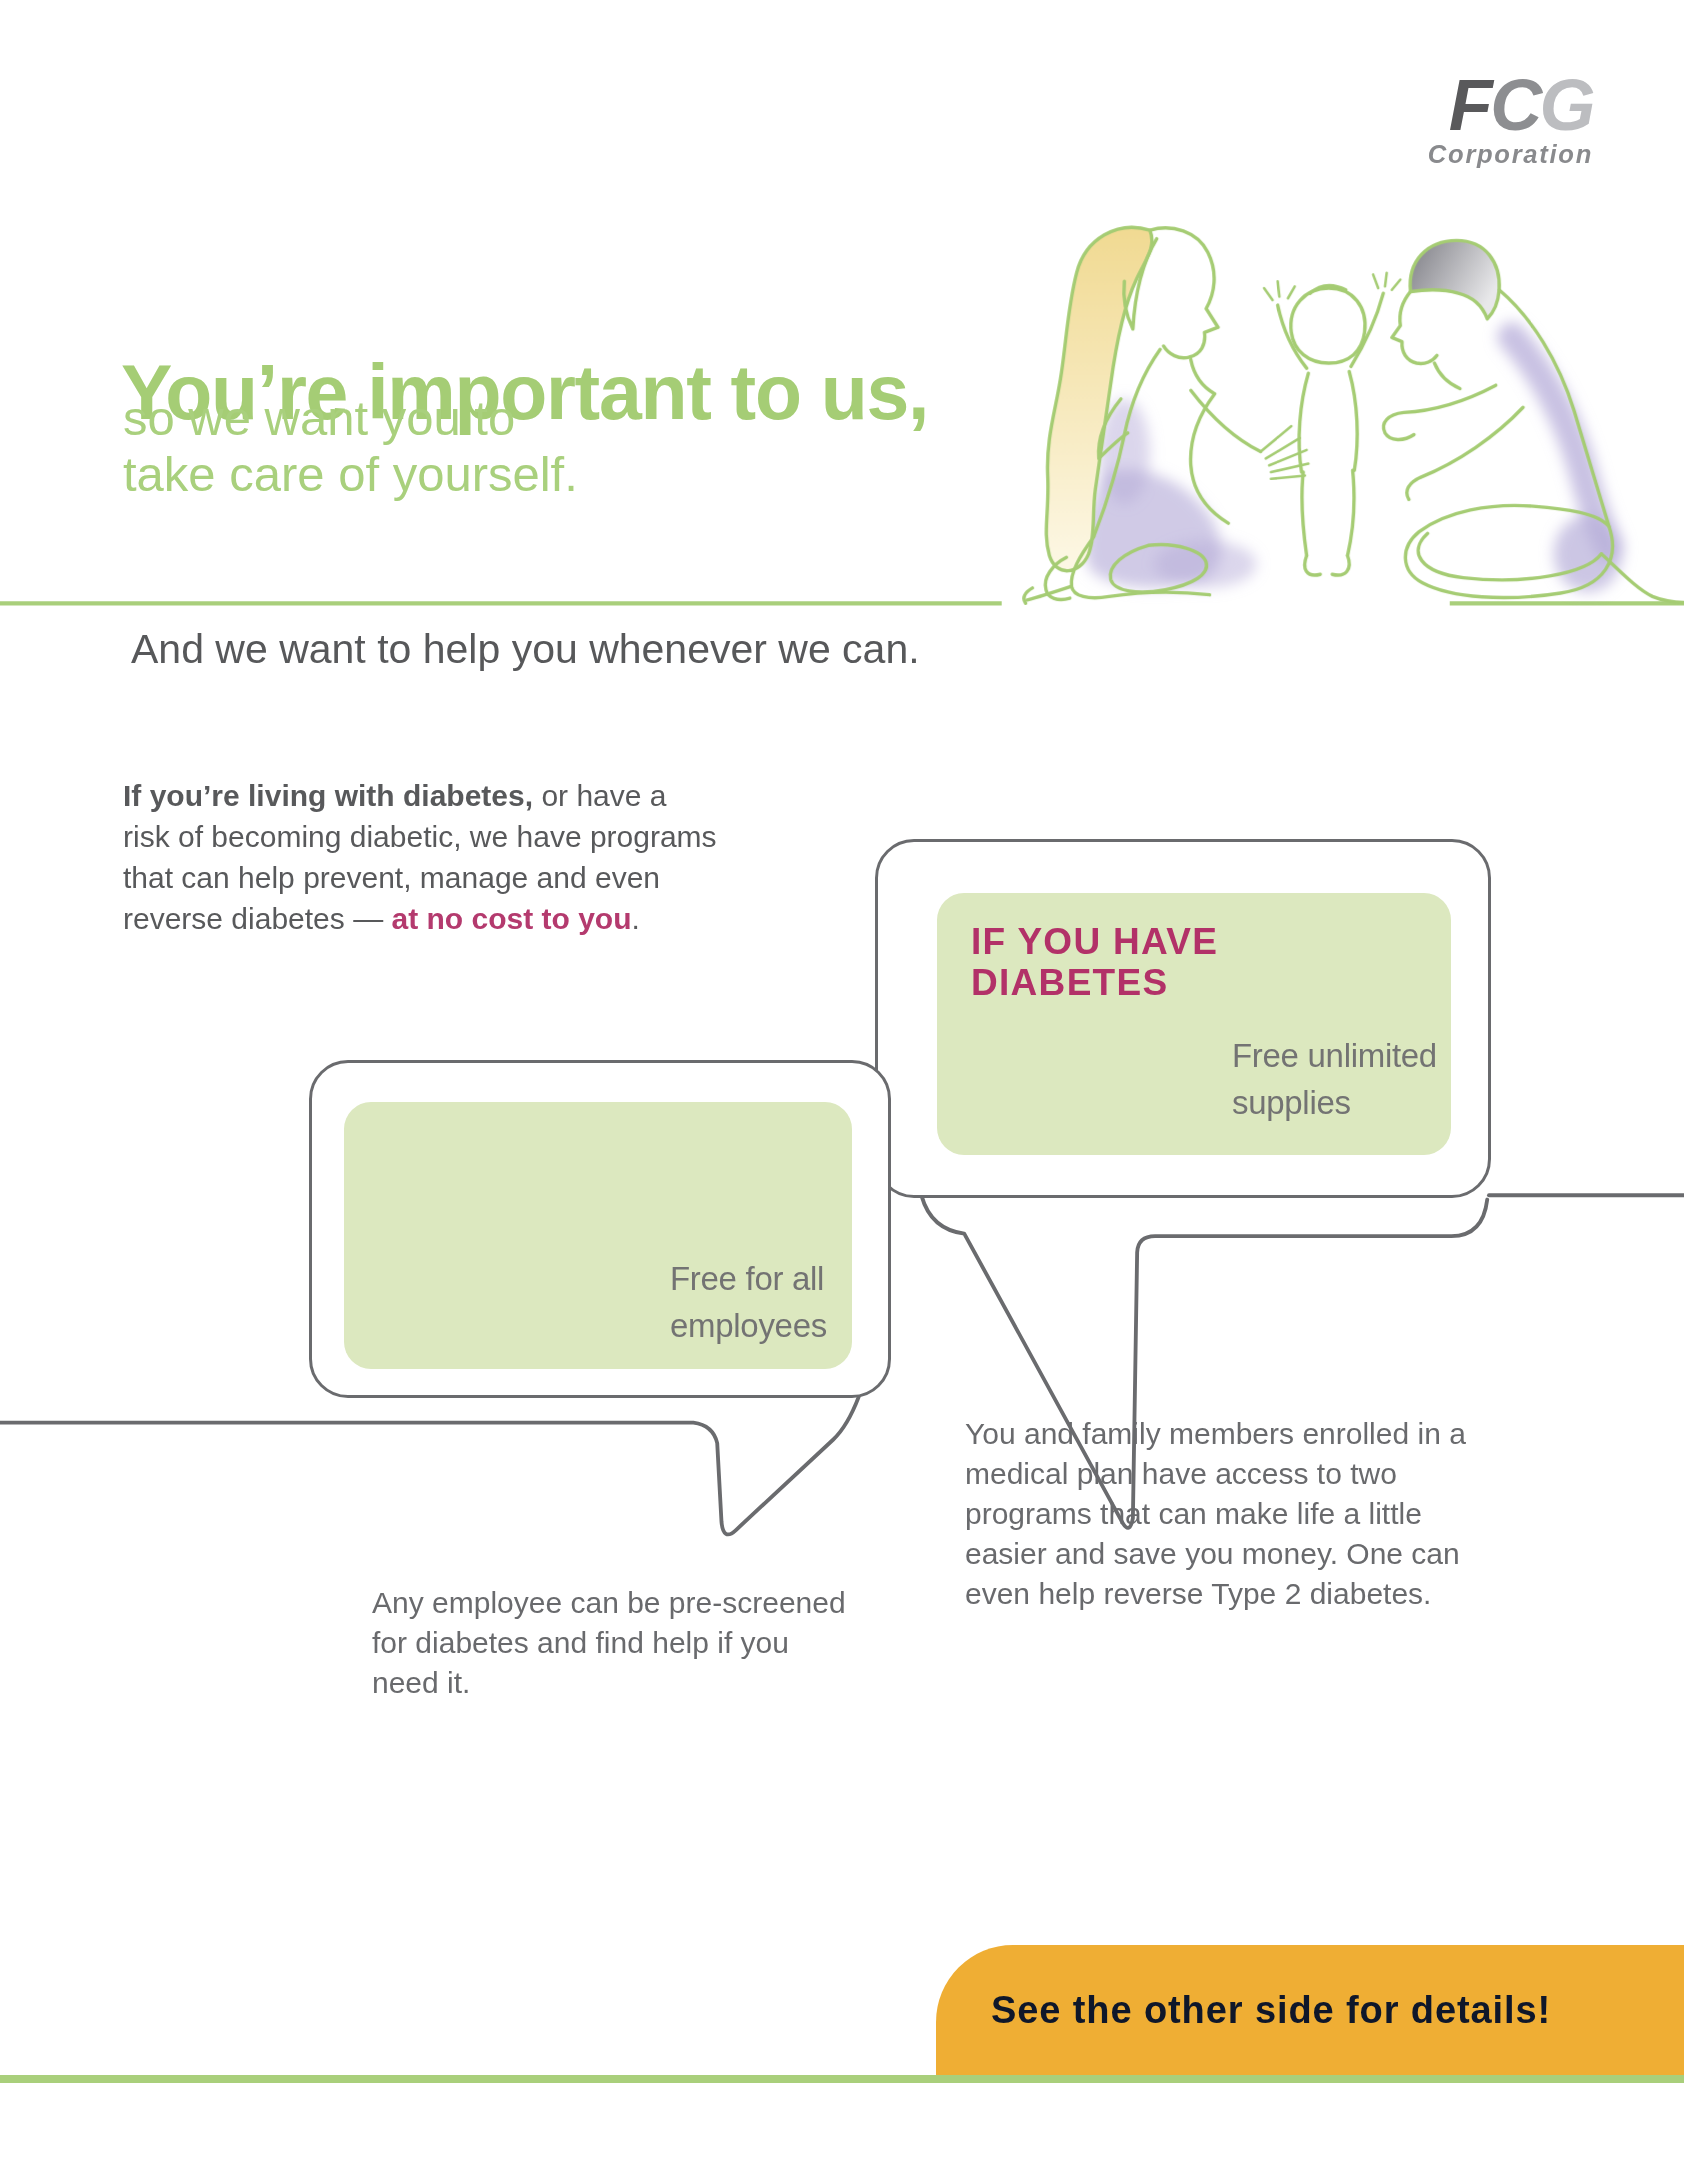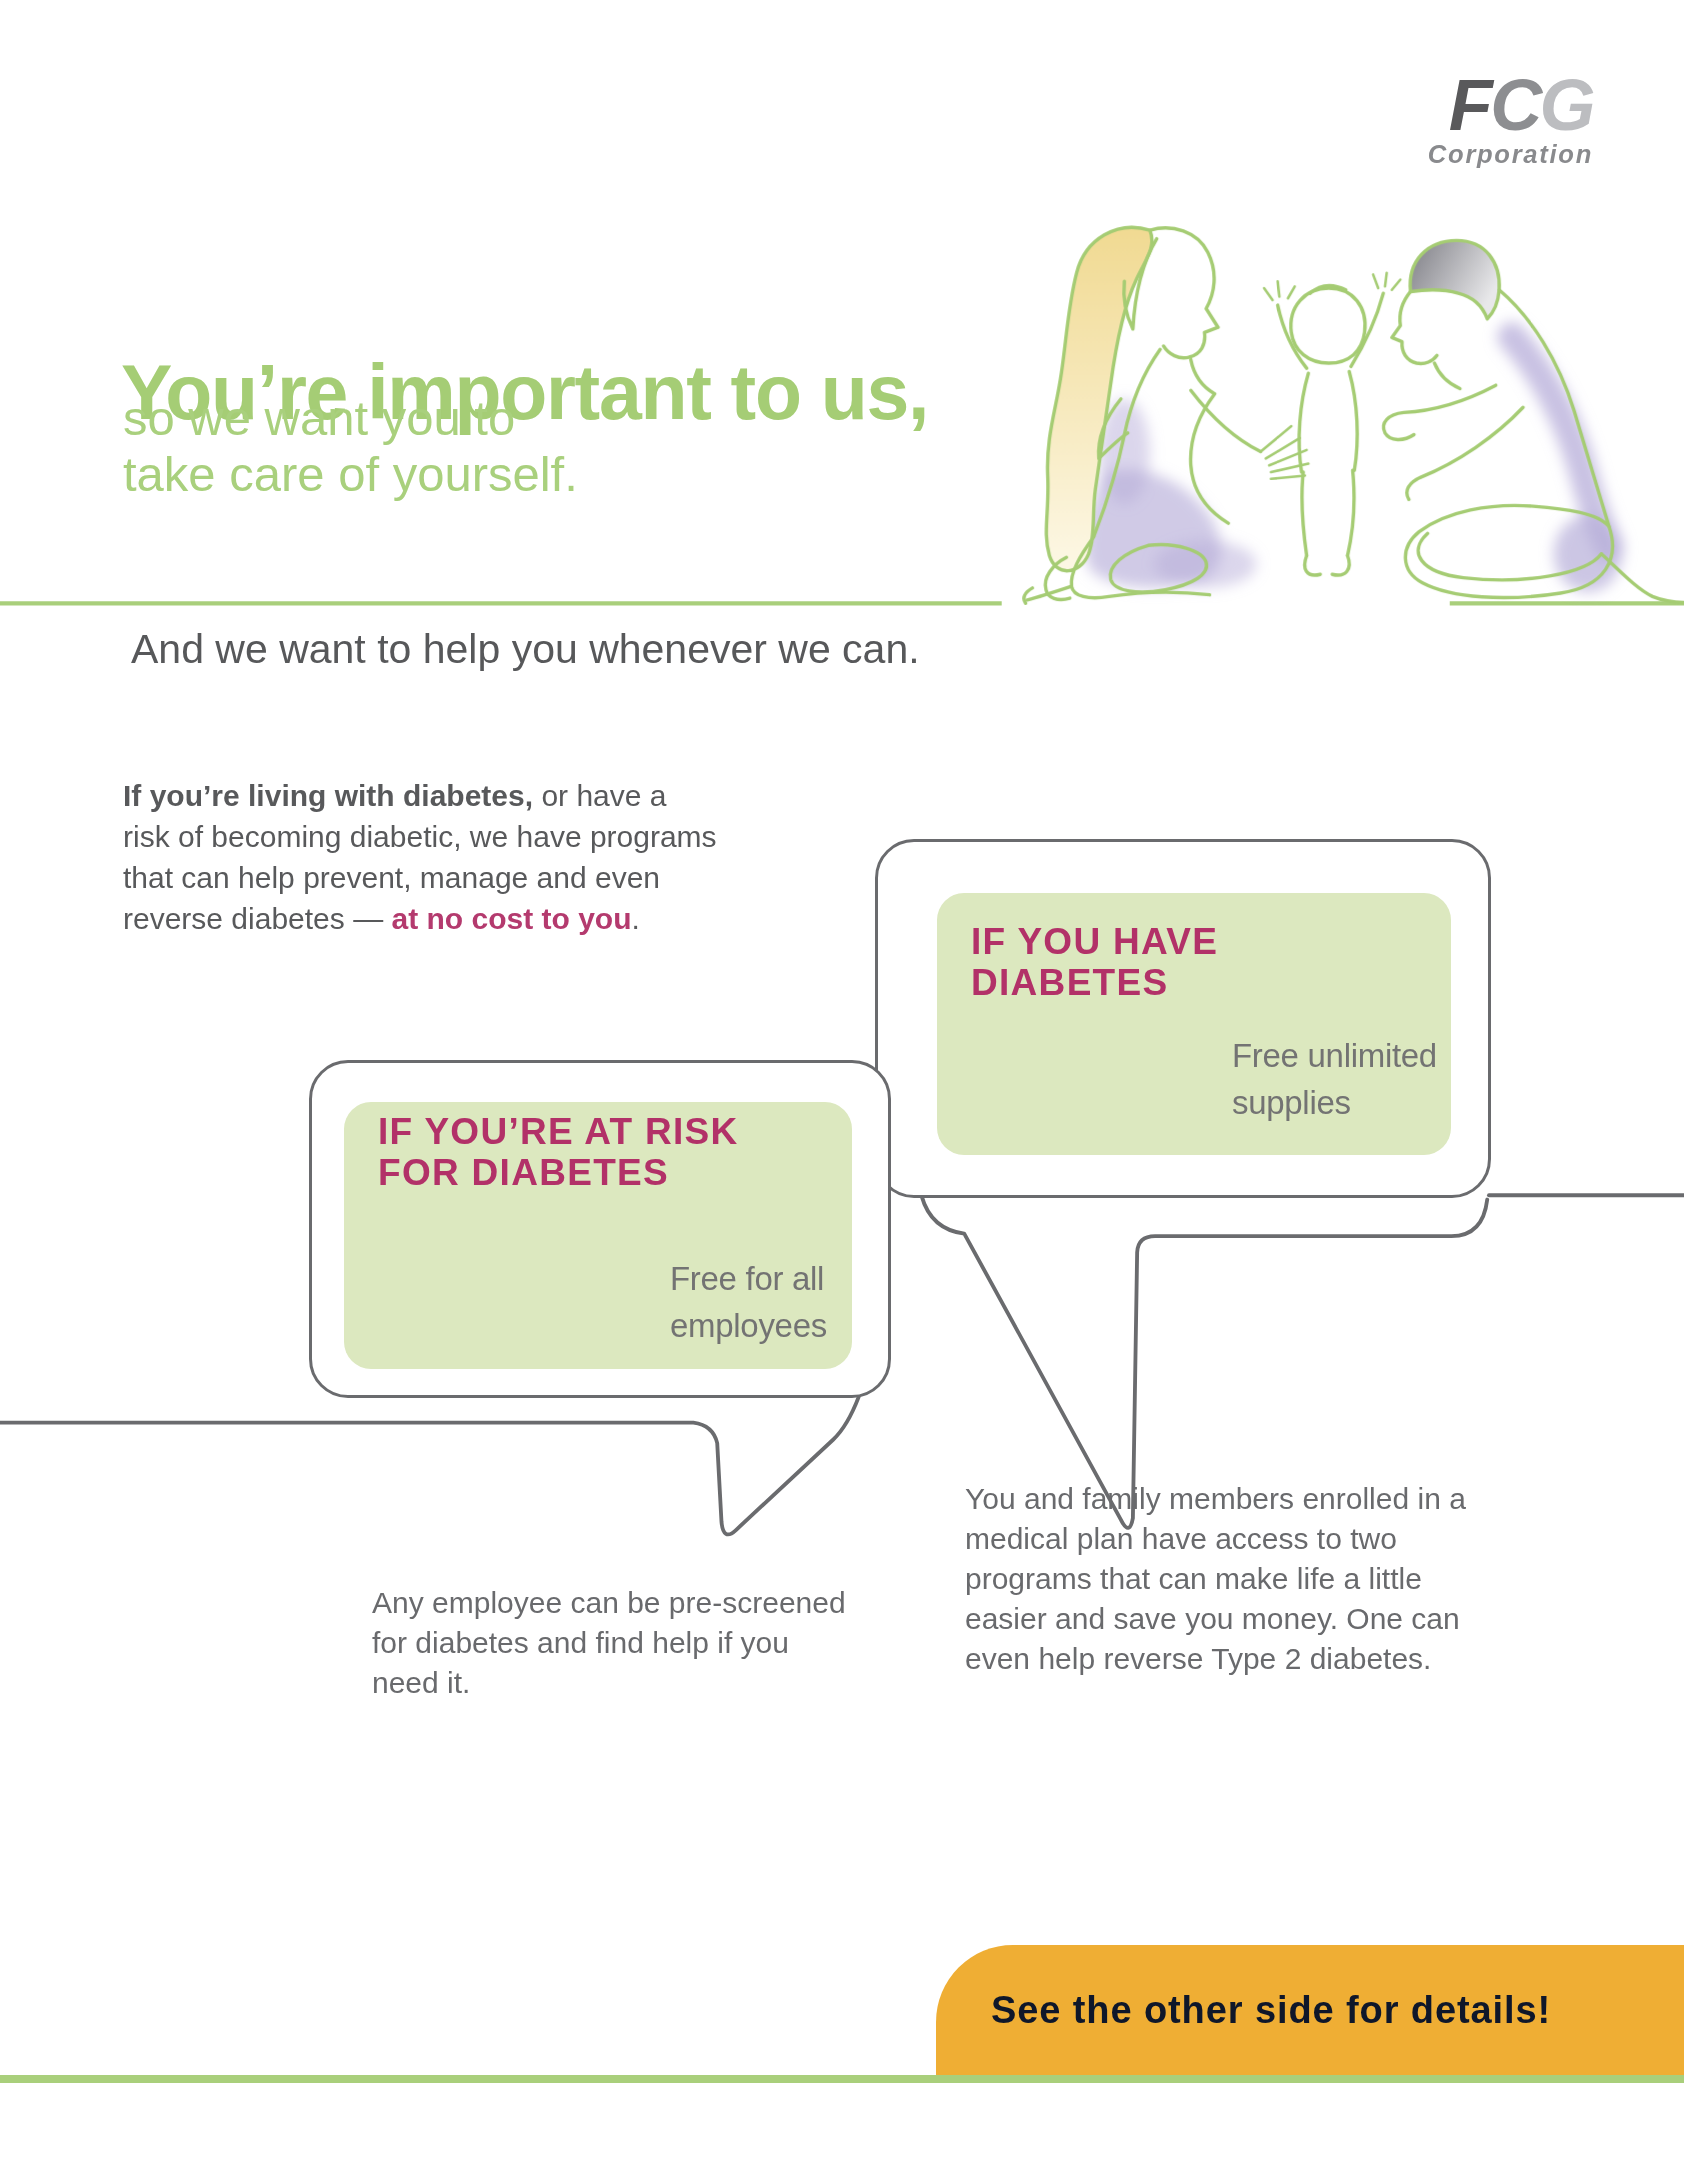--- a/index.html
+++ b/index.html
@@ -34,21 +34,21 @@
   .gbox-risk{left:344px;top:1102px;width:508px;height:267px;}
   .btitle{font-weight:700;font-size:37px;line-height:41px;color:#b23168;letter-spacing:1.3px;white-space:nowrap;}
   .btitle-have{left:971px;top:877px;margin-top:44px;}
   .btitle-risk{left:378px;top:1111px;}
   .offer{font-size:33px;line-height:47px;color:#737373;letter-spacing:-0.3px;white-space:nowrap;}
   .offer-have{left:1232px;top:1032px;}
   .offer-risk{left:670px;top:1255px;}
 
   .caption{font-size:30px;line-height:40px;color:#696a6d;}
   .caption-line{white-space:nowrap;}
-  .caption-right{left:965px;top:1479px;}
+  .caption-right{left:965px;top:1414px;}
   .caption-left{left:372px;top:1583px;}
 
   
   .banner{left:936px;top:1945px;width:748px;height:131px;background:#efae34;
           border-radius:77px 0 0 0;display:flex;align-items:center;padding-left:55px;box-sizing:border-box;}
   .banner-label{font-weight:700;font-size:38px;color:#0f172a;letter-spacing:0.9px;white-space:nowrap;}
   .bottom-rule{left:0;top:2075px;width:1684px;height:7.7px;background:#a9cf7b;}
 </style>
 </head>
 <body>
@@ -176,24 +176,20 @@
     <div>IF YOU HAVE</div>
     <div>DIABETES</div>
   </div>
   <div class="abs offer offer-have">
     <div>Free unlimited</div>
     <div>supplies</div>
   </div>
 
   <div class="abs bubble bubble-risk"></div>
   <div class="abs gbox gbox-risk"></div>
-  <div class="abs btitle btitle-risk">
-    <div>IF YOU’RE AT RISK</div>
-    <div>FOR DIABETES</div>
-  </div>
   <div class="abs offer offer-risk">
     <div>Free for all</div>
     <div>employees</div>
   </div>
 
   <div class="abs caption caption-left">
     <div class="caption-line">Any employee can be pre-screened</div>
     <div class="caption-line">for diabetes and find help if you</div>
     <div class="caption-line">need it.</div>
   </div>

